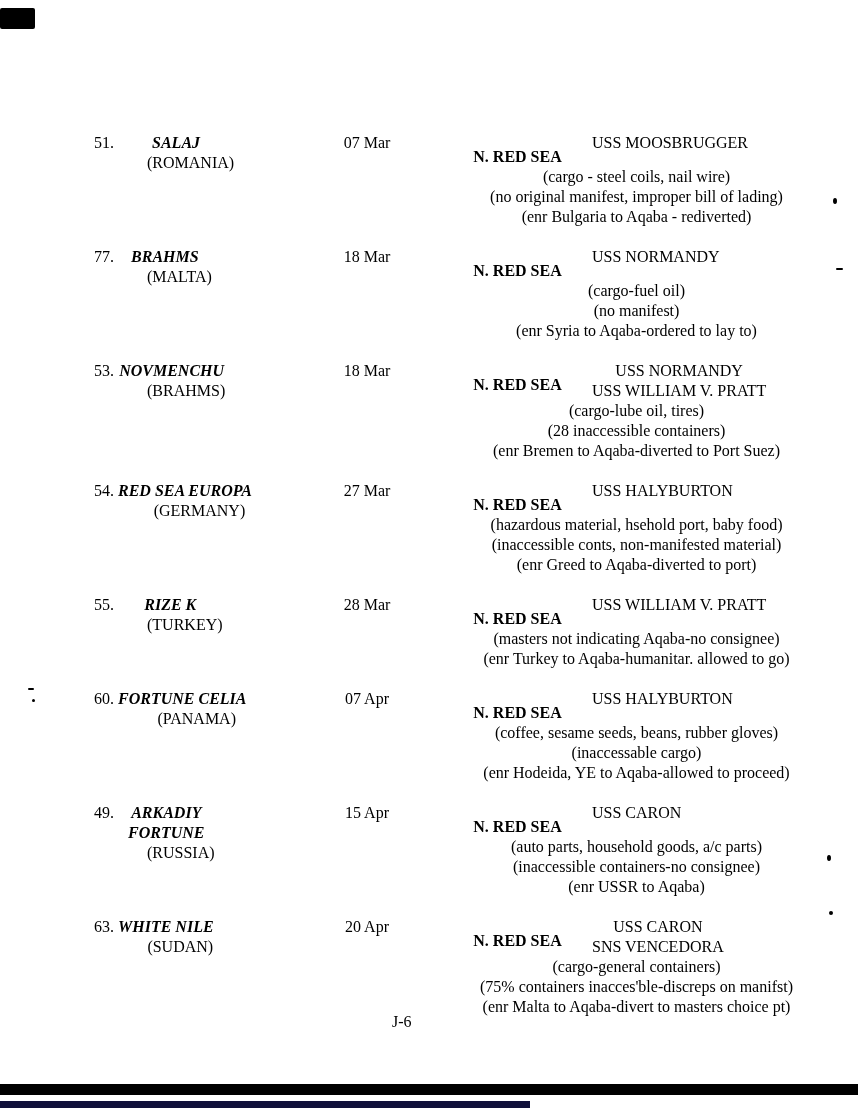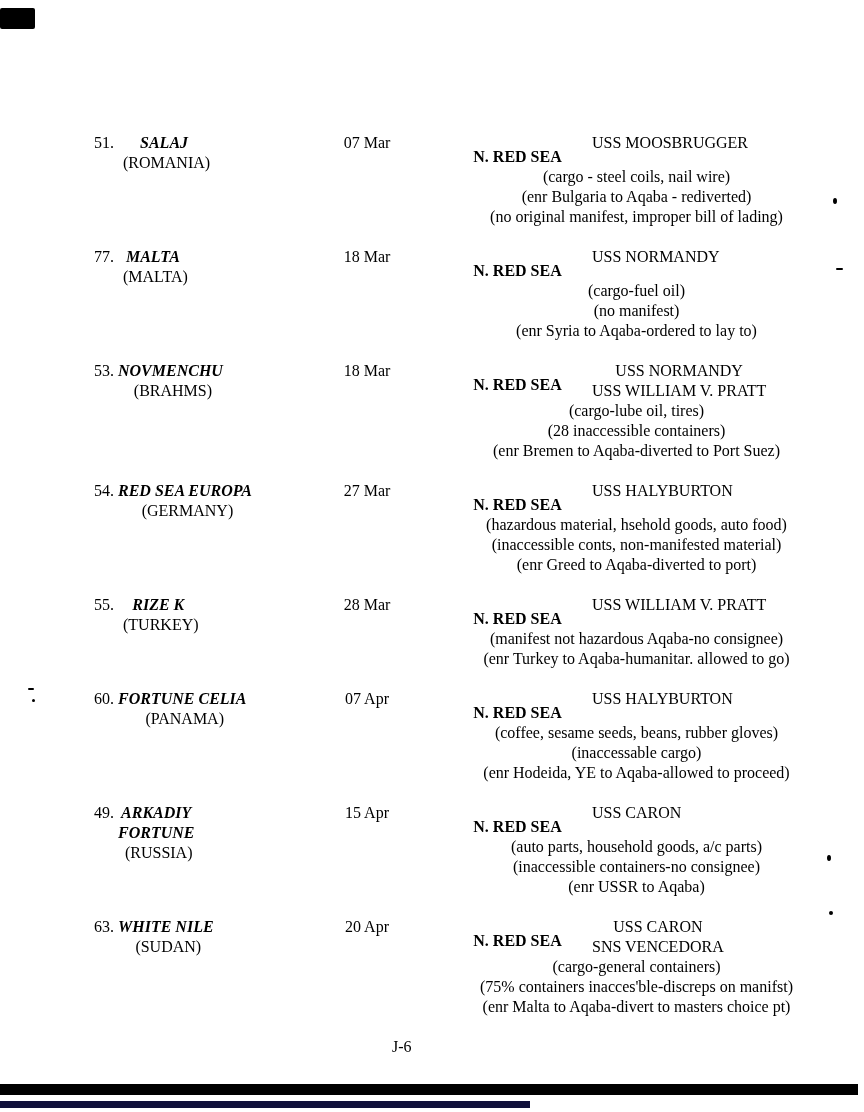--- a/index.html
+++ b/index.html
@@ -39,20 +39,21 @@
   .num {
     width: 28px;
     flex: none;
   }
   .name-wrap .vname {
     font-weight: bold;
     font-style: italic;
   }
   .name-wrap .country {
     padding-left: 5px;
+    margin-left: 24px;
   }
   .col-date {
     width: 152px;
     flex: none;
   }
   .col-right {
     flex: 1;
   }
   .loc-ship-row {
     display: flex;
@@ -61,21 +62,21 @@
     width: 149px;
     flex: none;
     font-weight: bold;
     margin-top: 14px;
   }
   .ships {
     font-weight: normal;
   }
   .footer {
     position: absolute;
-    top: 1037px;
+    top: 1012px;
     left: 392px;
   }
   
   .corner-mark {
     position: absolute;
     top: 8px;
     left: 0;
     width: 35px;
     height: 21px;
     background: #000;
@@ -128,31 +129,31 @@
     <div class="col-date">07 Mar</div>
     <div class="col-right">
       <div class="loc-ship-row">
         <span class="loc">N. RED SEA</span>
         <span class="ships">
               <div>USS MOOSBRUGGER</div>
             </span>
       </div>
       <div class="details">
             <div>(cargo - steel coils, nail wire)</div>
+            <div>(no original manifest, improper bill of lading)</div>
             <div>(enr Bulgaria to Aqaba - rediverted)</div>
-            <div>(no original manifest, improper bill of lading)</div>
           </div>
     </div>
   </div>
 
   <div class="entry">
     <div class="col-id">
       <span class="num">77.</span>
       <span class="name-wrap">
-        <span class="vname"><div>MALTA</div></span>
+        <span class="vname"><div>BRAHMS</div></span>
         <div class="country">(MALTA)</div>
       </span>
     </div>
     <div class="col-date">18 Mar</div>
     <div class="col-right">
       <div class="loc-ship-row">
         <span class="loc">N. RED SEA</span>
         <span class="ships">
               <div>USS NORMANDY</div>
             </span>
@@ -200,21 +201,21 @@
     </div>
     <div class="col-date">27 Mar</div>
     <div class="col-right">
       <div class="loc-ship-row">
         <span class="loc">N. RED SEA</span>
         <span class="ships">
               <div>USS HALYBURTON</div>
             </span>
       </div>
       <div class="details">
-            <div>(hazardous material, hsehold goods, auto food)</div>
+            <div>(hazardous material, hsehold port, baby food)</div>
             <div>(inaccessible conts, non-manifested material)</div>
             <div>(enr Greed to Aqaba-diverted to port)</div>
           </div>
     </div>
   </div>
 
   <div class="entry">
     <div class="col-id">
       <span class="num">55.</span>
       <span class="name-wrap">
@@ -224,21 +225,21 @@
     </div>
     <div class="col-date">28 Mar</div>
     <div class="col-right">
       <div class="loc-ship-row">
         <span class="loc">N. RED SEA</span>
         <span class="ships">
               <div>USS WILLIAM V. PRATT</div>
             </span>
       </div>
       <div class="details">
-            <div>(manifest not hazardous Aqaba-no consignee)</div>
+            <div>(masters not indicating Aqaba-no consignee)</div>
             <div>(enr Turkey to Aqaba-humanitar. allowed to go)</div>
           </div>
     </div>
   </div>
 
   <div class="entry">
     <div class="col-id">
       <span class="num">60.</span>
       <span class="name-wrap">
         <span class="vname"><div>FORTUNE CELIA</div></span>

